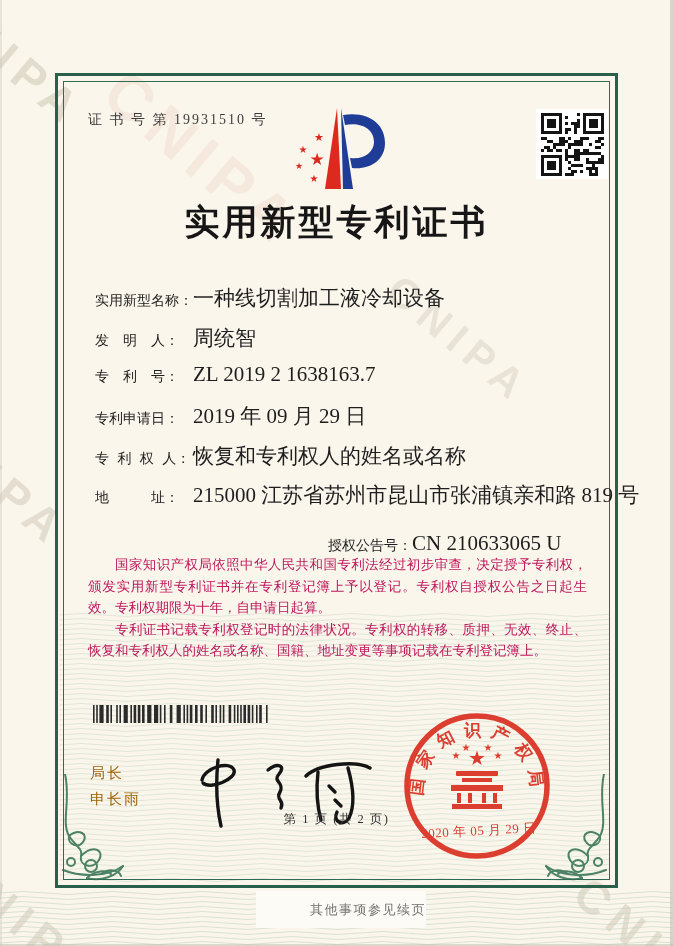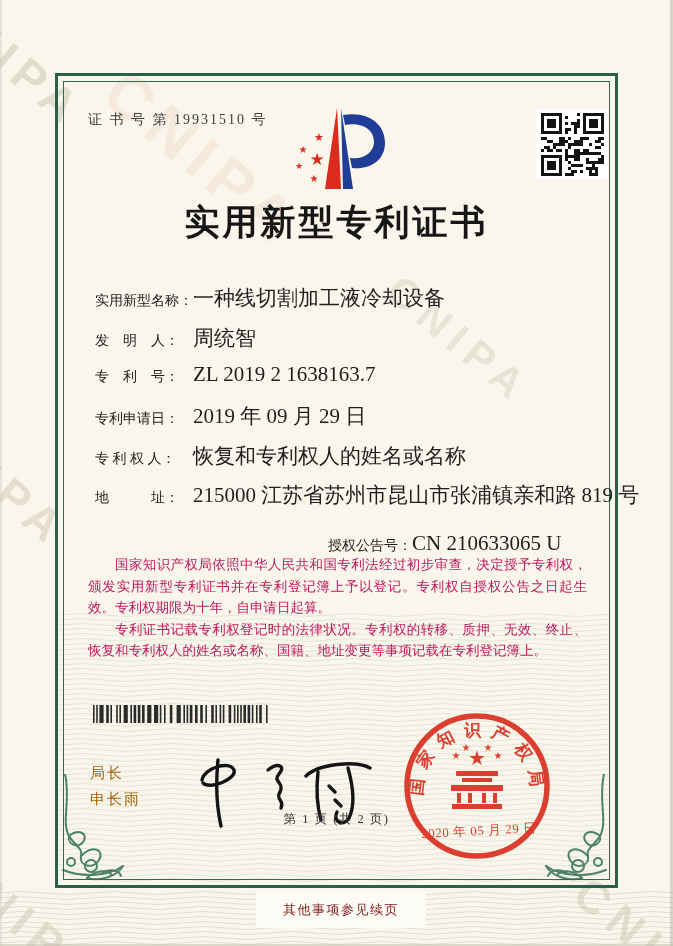--- a/index.html
+++ b/index.html
@@ -22,40 +22,40 @@
   .cert-no{position:absolute;left:88px;top:111px;font-size:14px;letter-spacing:2px;color:#3c3c3c;}
 
   .logo{position:absolute;left:290px;top:103px;width:104px;height:96px;}
   .qr-wrap{position:absolute;left:536px;top:109px;width:72px;height:70px;background:#fff;}
   .qr-wrap svg{position:absolute;left:5px;top:4px;}
 
   .title{position:absolute;left:55px;top:199px;width:563px;text-align:center;
          font-size:35px;font-weight:bold;letter-spacing:3px;color:#161616;}
 
   .f-row{position:absolute;left:95px;width:480px;color:#1e1e1e;white-space:nowrap;}
-  .f-lbl{display:inline-block;min-width:98px;font-size:14px;}
+  .f-lbl{display:inline-block;min-width:98px;font-size:14px;font-family:Liberation Mono, monospace;}
   .f-val{font-size:21px;}
   .pair2{position:absolute;left:233px;top:8px;}
 
   .body-text{position:absolute;left:88px;top:554px;width:499px;font-size:13.5px;line-height:21.5px;
              color:#be185d;text-align:justify;}
   .body-text p{margin:0;text-indent:2em;}
 
   .barcode{position:absolute;left:93px;top:705px;}
 
   .director{position:absolute;left:90px;top:762px;font-family:Liberation Mono, monospace;
             font-size:15px;color:#a16207;line-height:26px;letter-spacing:2px;}
   .signature{position:absolute;left:190px;top:746px;}
 
   .seal{position:absolute;left:400px;top:709px;}
 
   .page-num{position:absolute;left:55px;top:811px;width:563px;text-align:center;
             font-size:12.5px;letter-spacing:1.5px;color:#333;z-index:5;}
   .note-box{position:absolute;left:256px;top:891px;width:170px;height:37px;background:#fdfbf5;
-            text-align:center;line-height:37px;font-size:13px;letter-spacing:1.5px;color:#7f1d1d;z-index:6;}
+            text-align:right;line-height:37px;font-size:13px;letter-spacing:1.5px;color:#737373;z-index:6;}
 
   .waves{position:absolute;}
   .orn{position:absolute;}
 </style>
 </head>
 <body>
 
 <div class="page">
 
   <svg width="0" height="0" style="position:absolute" aria-hidden="true">

